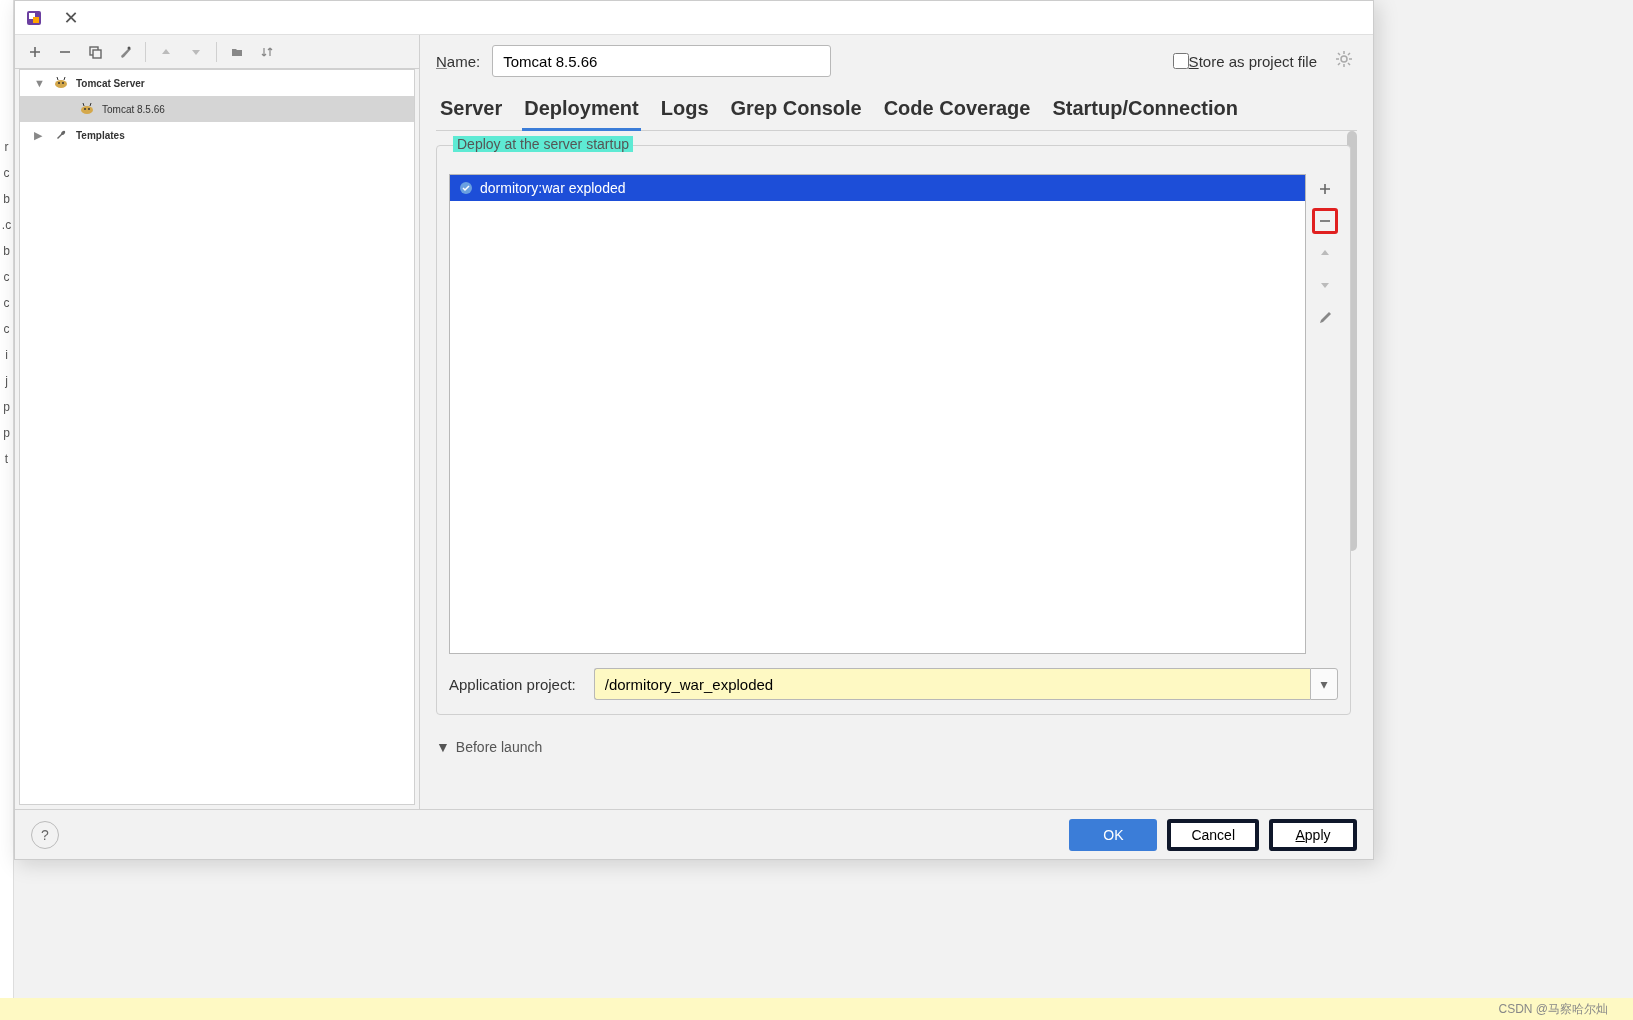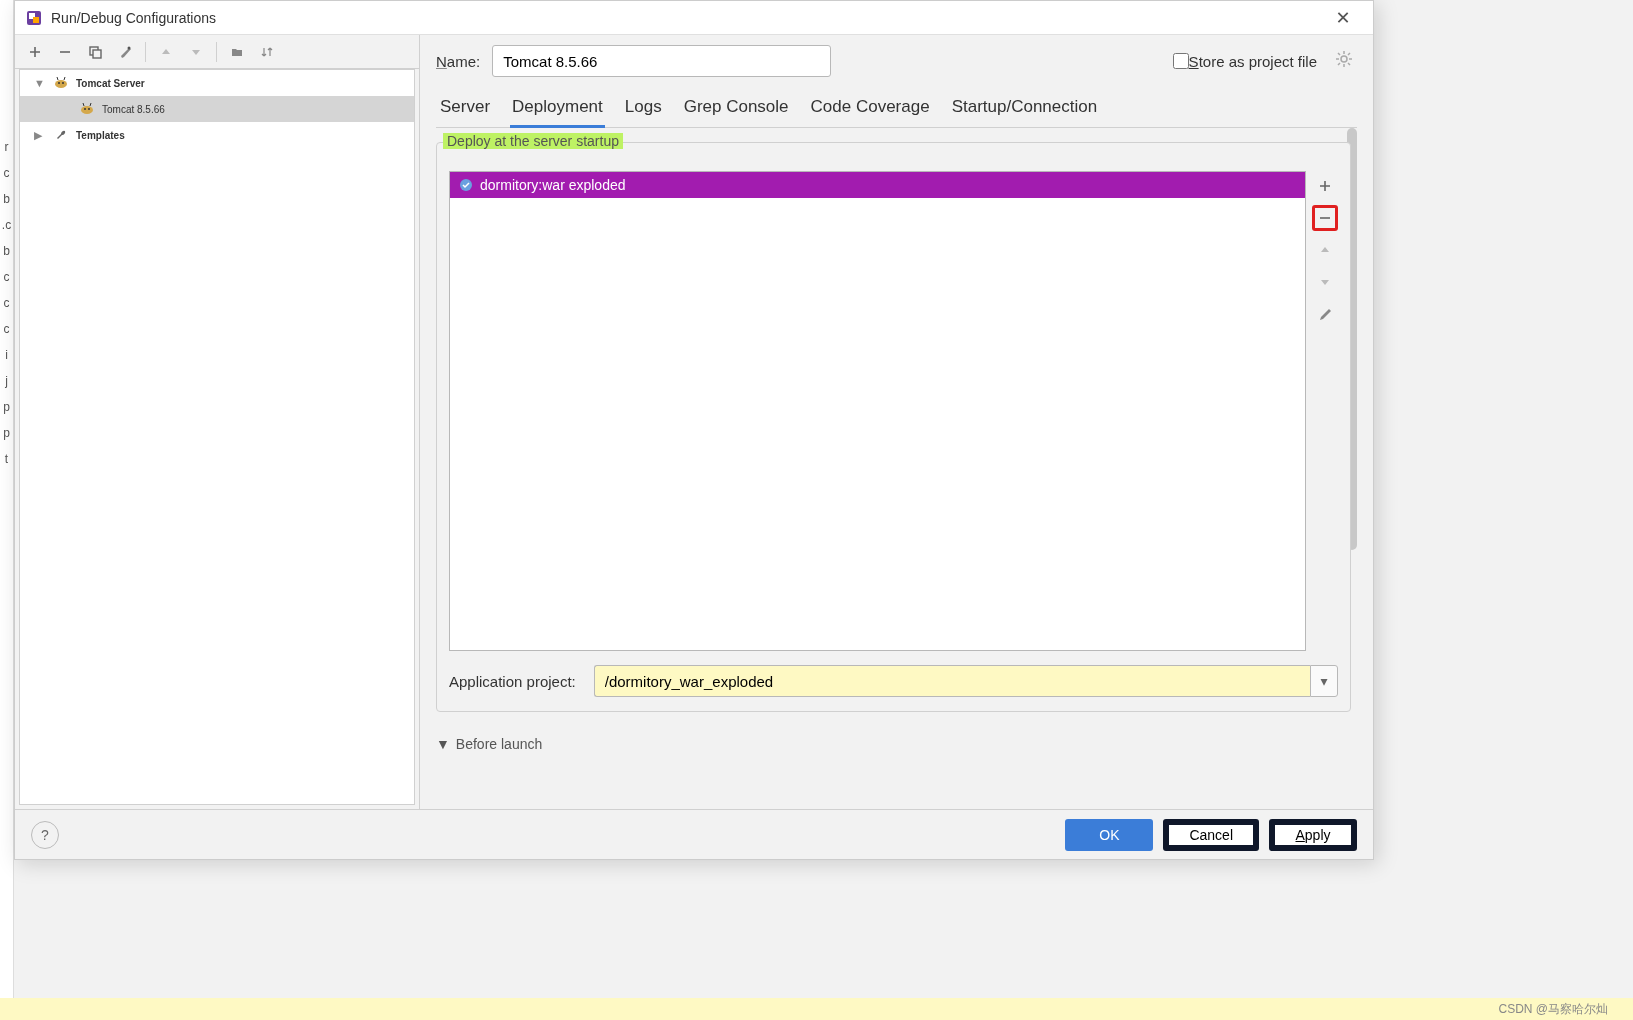--- a/index.html
+++ b/index.html
@@ -28,42 +28,42 @@
     .right-pane { flex: 1; display: flex; flex-direction: column; padding: 10px 16px 0 16px; overflow: hidden; }
     .name-row { display: flex; align-items: center; gap: 12px; margin-bottom: 12px; }
     .name-label { font-size: 15px; }
     .name-label u { text-decoration: underline; text-decoration-color: #888; }
     .name-input { flex: 1; max-width: 600px; height: 32px; border: 1px solid #b8b8b8; border-radius: 3px; padding: 0 10px; font-size: 15px; background: #fff; }
     .name-row .spacer { flex: 1; }
     .store-check { display: flex; align-items: center; font-size: 15px; }
     .store-check input { width: 16px; height: 16px; }
     .gear-btn { width: 22px; height: 22px; color: #999; cursor: pointer; margin-left: 6px; }
     .tabs { display: flex; gap: 18px; border-bottom: 1px solid #d0d0d0; padding: 0 2px; }
-    .tab { padding: 8px 2px 10px 2px; font-size: 17px; cursor: pointer; color: #333; position: relative; }
+    .tab { padding: 8px 2px 10px 2px; font-size: 20px; cursor: pointer; color: #333; position: relative; font-weight: bold; }
     .tab.active { color: #333; }
     .tab.active::after { content: ''; position: absolute; left: 0; right: 0; bottom: -1px; height: 3px; background: #3b7dd8; }
     .tab-content { flex: 1; overflow-y: auto; padding: 0 6px 0 0; position: relative; }
     .fake-scrollbar { position: absolute; right: 0; top: 0; width: 10px; height: 62%; background: #c8c8c8; border-radius: 5px; }
     .fieldset { margin-top: 14px; border: 1px solid #d0d0d0; border-radius: 4px; padding: 28px 12px 14px 12px; position: relative; background: #f2f2f2; }
-    .fieldset-legend { position: absolute; top: -10px; left: 6px; background: #bef264; padding: 0 4px; font-size: 14px; color: #555; text-align: center; }
+    .fieldset-legend { position: absolute; top: -10px; left: 16px; background: #5eead4; padding: 0 4px; font-size: 14px; color: #555; text-align: center; }
     .deploy-area { display: flex; gap: 6px; }
     .deploy-list { flex: 1; height: 480px; background: #fff; border: 1px solid #b8b8b8; overflow: hidden; }
-    .deploy-item { height: 26px; display: flex; align-items: center; padding: 0 8px; gap: 6px; background: #a21caf; color: #fff; font-size: 14px; }
+    .deploy-item { height: 26px; display: flex; align-items: center; padding: 0 8px; gap: 6px; background: #1d4ed8; color: #fff; font-size: 14px; }
     .deploy-btns { width: 26px; display: flex; flex-direction: column; gap: 6px; align-items: center; padding-top: 2px; }
     .deploy-btn { width: 26px; height: 26px; display: flex; align-items: center; justify-content: center; color: #666; cursor: pointer; border-radius: 3px; }
     .deploy-btn.remove-hl { border: 3px solid #e02020; }
     .app-ctx-row { display: flex; align-items: center; gap: 18px; margin-top: 14px; }
     .app-ctx-label { font-size: 15px; }
     .app-ctx-input { flex: 1; height: 32px; display: flex; }
     .app-ctx-input input { flex: 1; border: 1px solid #b8b8b8; border-right: none; border-radius: 3px 0 0 3px; padding: 0 10px; font-size: 15px; background: #fef9c3; }
     .app-ctx-input .dd { width: 28px; border: 1px solid #b8b8b8; border-radius: 0 3px 3px 0; display: flex; align-items: center; justify-content: center; background: #fafafa; cursor: pointer; color: #666; }
     .before-launch { display: flex; align-items: center; gap: 6px; margin-top: 24px; color: #555; font-size: 14px; }
     .footer { height: 50px; border-top: 1px solid #d0d0d0; display: flex; align-items: center; padding: 0 16px; gap: 10px; }
     .help-btn { width: 28px; height: 28px; border: 1px solid #bbb; border-radius: 50%; display: flex; align-items: center; justify-content: center; color: #666; cursor: pointer; margin-right: auto; }
-    .btn { height: 32px; min-width: 88px; padding: 0 20px; border: 6px solid #0f172a; border-radius: 3px; background: #fff; font-size: 14px; cursor: pointer; }
+    .btn { height: 32px; min-width: 88px; padding: 0 20px; border: 4px solid #0f172a; border-radius: 3px; background: #fff; font-size: 14px; cursor: pointer; }
     .btn.primary { background: #3b7dd8; border-color: #3b7dd8; color: #fff; }
     .statusbar { position: absolute; left: 0; right: 0; bottom: 0; height: 22px; display: flex; align-items: center; padding: 0 25px; font-size: 12px; color: #888; background: #fef9c3; gap: 16px; }
     .statusbar .right { margin-left: auto; display: flex; gap: 16px; }
     svg { display: block; }
   </style>
 </head>
 <body>
 
 <div class="bg-strip">
   <span>r</span>
@@ -83,21 +83,20 @@
 
 <div class="dialog">
   <div class="titlebar">
     <span class="app-icon">
       <svg viewBox="0 0 18 18">
           <rect x="2" y="2" width="14" height="14" rx="2" fill="#6b3fa0"></rect>
           <rect x="4" y="4" width="6" height="6" fill="#fff"></rect>
           <rect x="8" y="8" width="6" height="6" fill="#ffa500"></rect>
         </svg>
     </span>
-    <span class="title">Run/Debug Configurations</span>
     <span class="close-btn">✕</span>
   </div>
 
   <div class="body">
     <div class="left-pane">
       <div class="left-toolbar">
         <span class="tool-btn">
             <svg width="14" height="14" viewBox="0 0 14 14">
               <path d="M7 2v10M2 7h10" stroke="#666" stroke-width="1.6"></path>
             </svg>

